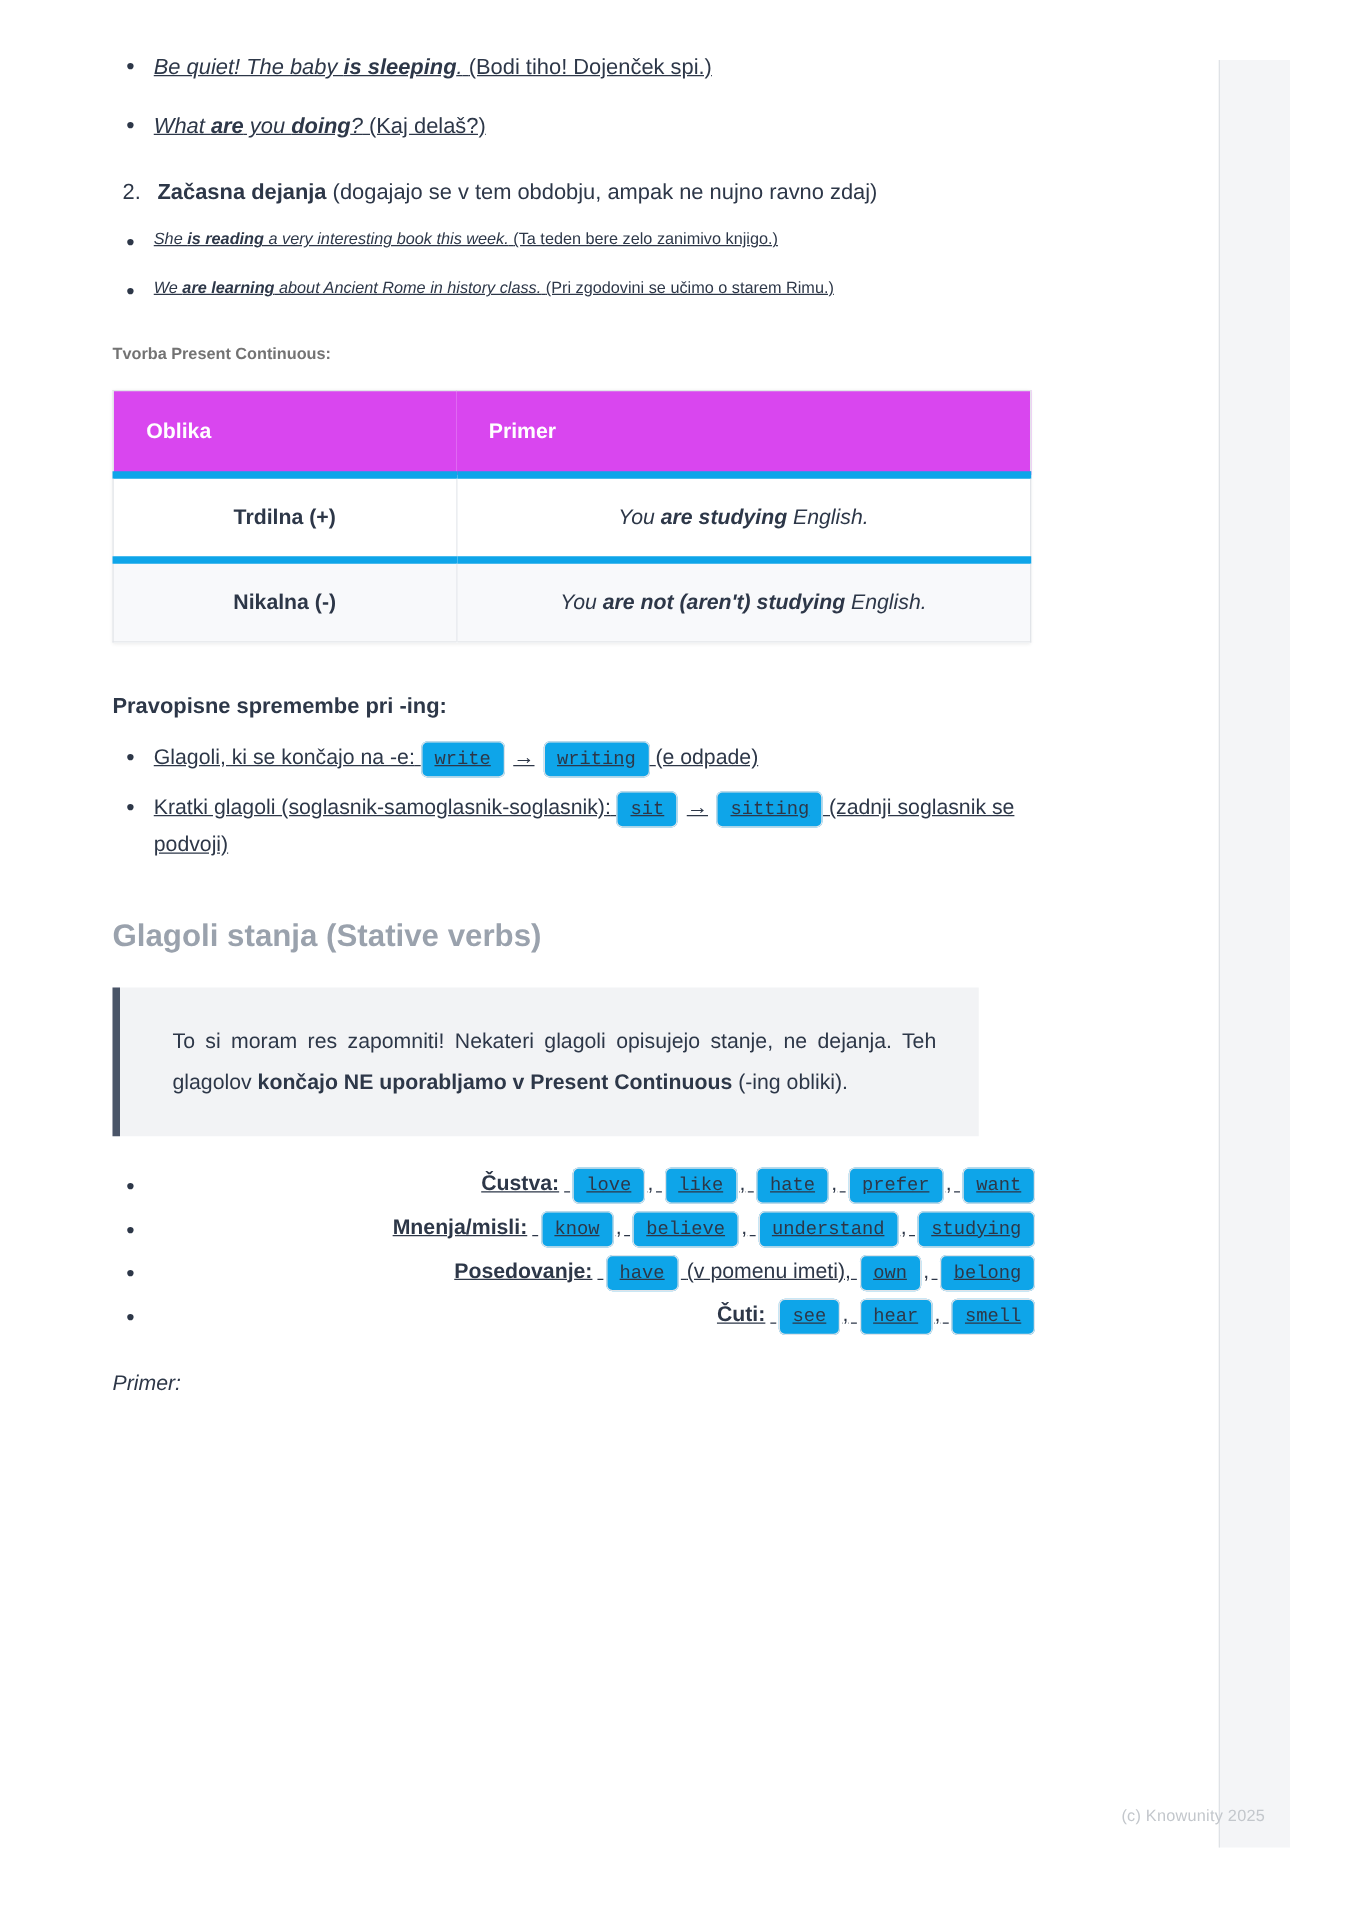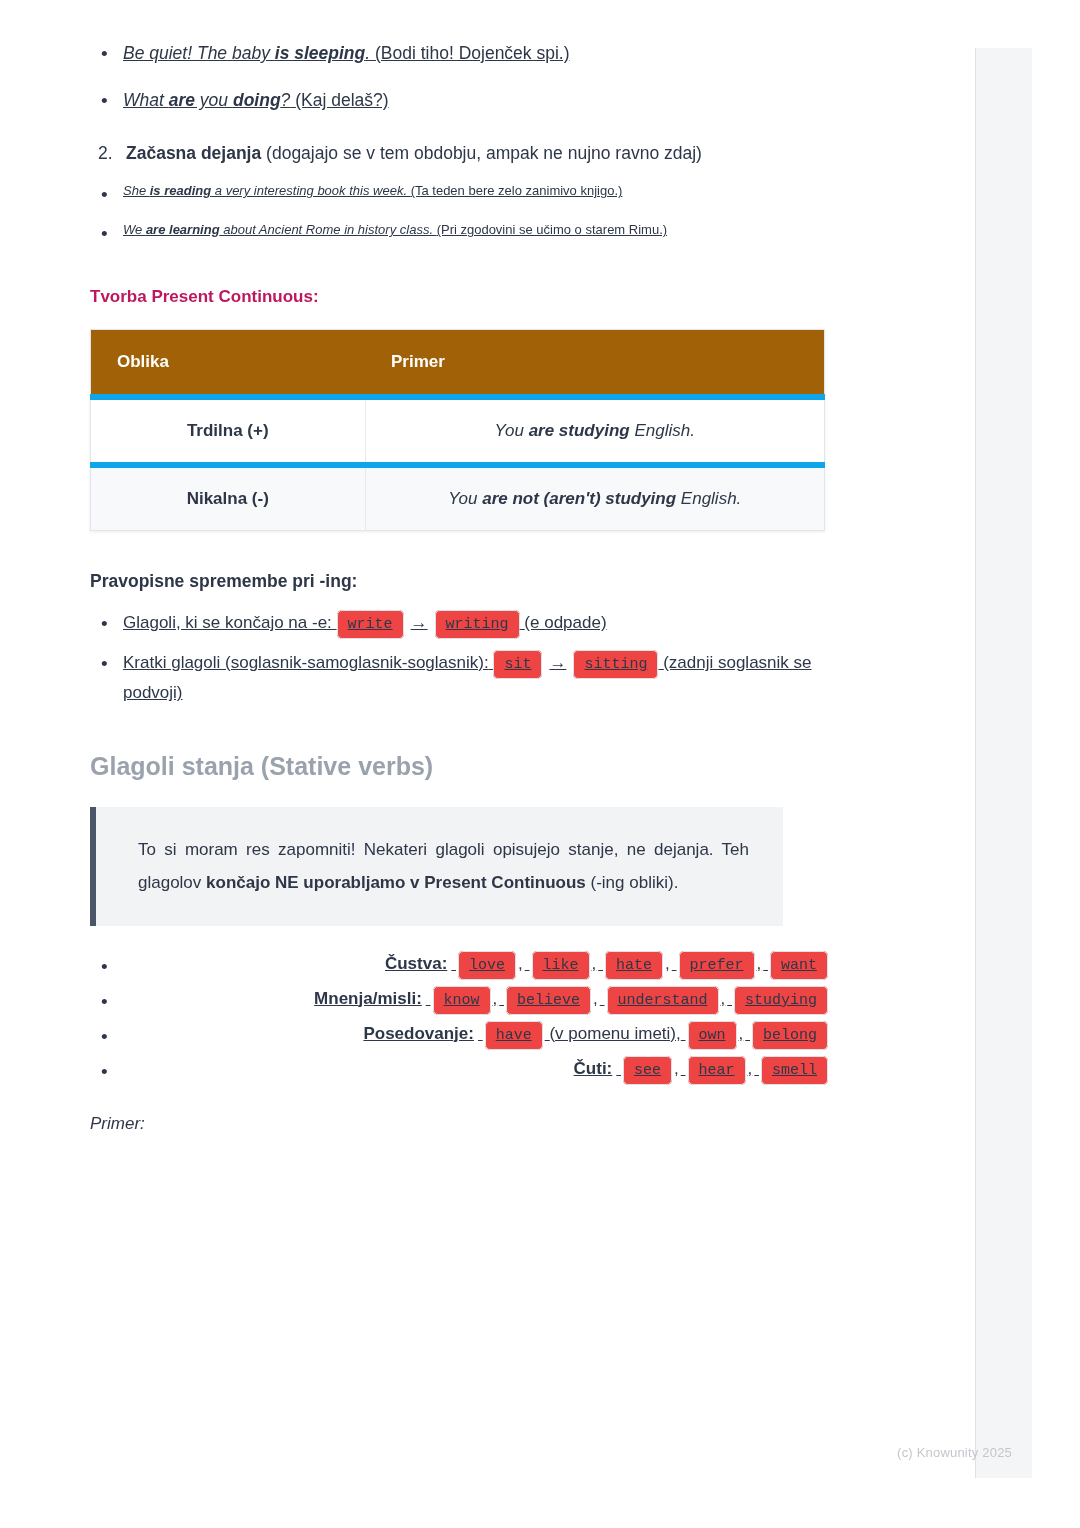--- a/index.html
+++ b/index.html
@@ -96,37 +96,37 @@
   }
   ul.sub-bullets > li::before {
     content: "•";
     position: absolute;
     left: 11px;
     top: -1px;
     font-size: 19px;
   }
 
   .section-lead {
-    font-size: 17px;
-    font-weight: bold;
-    margin-top: 46px;
+    font-size: 13px;
+    font-weight: bold;
+    margin-top: 34px;
     margin-bottom: 22px;
-    color: #be185d;
+    color: #737373;
   }
 
   
   table.forms {
     border-collapse: collapse;
     width: 735px;
     margin-top: 4px;
     box-shadow: 0 1px 3px rgba(0,0,0,0.08);
     border: 1px solid #e2e5e9;
   }
   table.forms thead th {
-    background: #a16207;
+    background: #d946ef;
     color: #ffffff;
     text-align: left;
     font-size: 17px;
     font-weight: bold;
     padding: 22px 26px;
   }
   table.forms thead th.col1 { width: 222px; }
   table.forms tbody td {
     padding: 21px 26px;
     font-size: 17px;
@@ -164,21 +164,21 @@
     content: "•";
     position: absolute;
     left: 11px;
     top: -1px;
     font-size: 19px;
   }
 
   code.chip {
     font-family: "Liberation Mono", monospace;
     font-size: 15px;
-    background: #ef4444;
+    background: #0ea5e9;
     border: 1px solid #dfe3e8;
     border-radius: 5px;
     padding: 5px 10px;
     color: #2d3748;
     white-space: nowrap;
   }
   .arrow { margin: 0 7px; font-size: 17px; color: #2d3748; }
 
   h2.sec {
     font-size: 25px;

